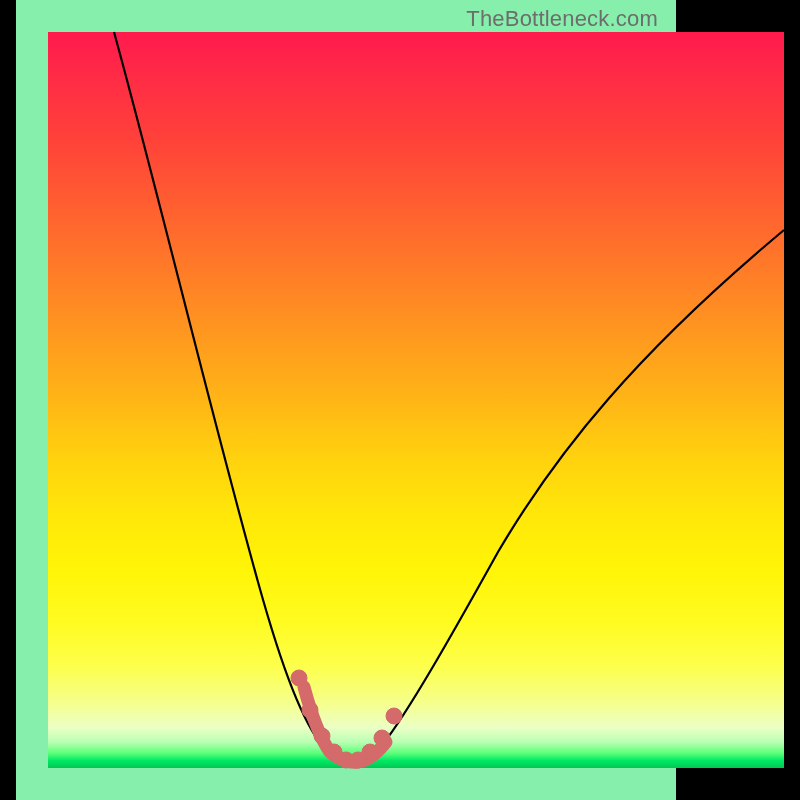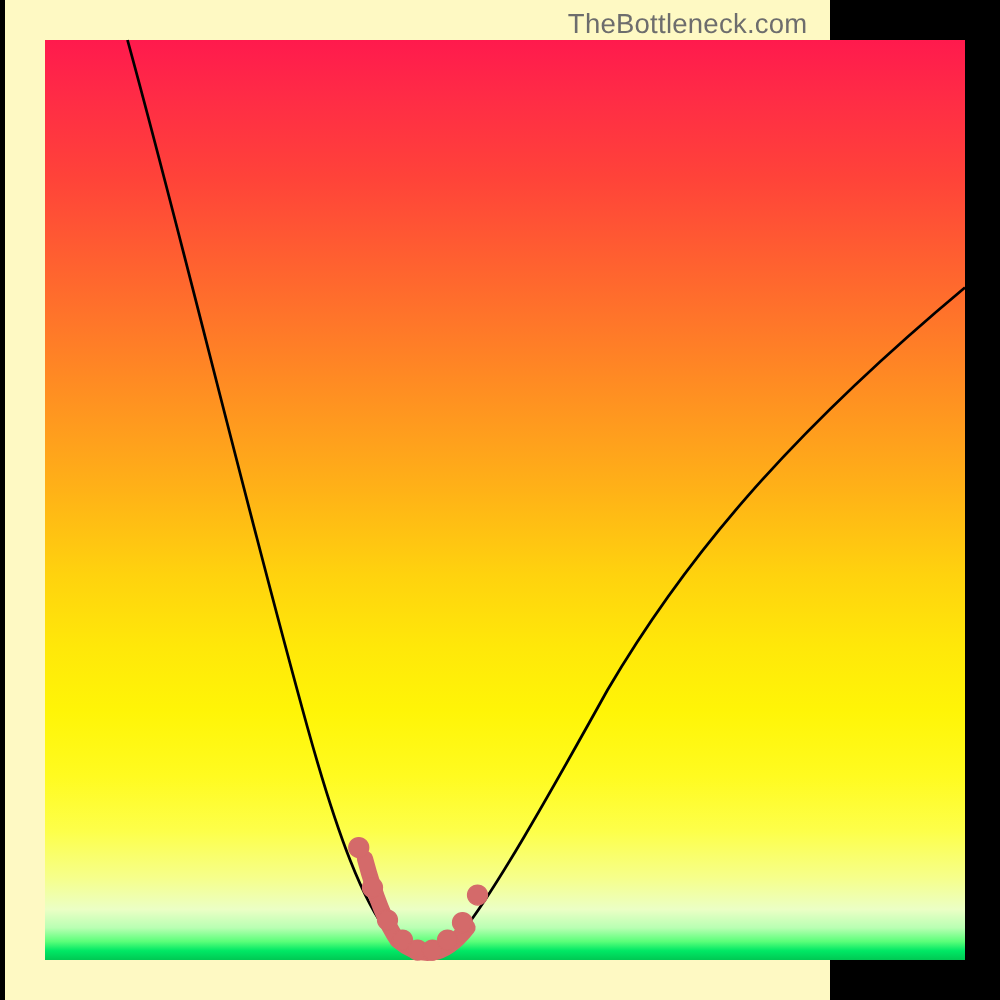--- a/index.html
+++ b/index.html
@@ -7,24 +7,24 @@
     padding: 0;
     width: 800px;
     height: 800px;
     background: #000;
     overflow: hidden;
     font-family: Arial, Helvetica, sans-serif;
   }
   .frame {
     position: absolute;
     top: 0;
-    left: 4px;
+    left: 16px;
     width: 660px;
     height: 800px;
-    background: #fef9c3;
+    background: #86efac;
   }
   .plot-area {
     position: absolute;
     top: 32px;
     left: 32px;
     width: 736px;
     height: 736px;
     
     background: linear-gradient(
       to bottom,

